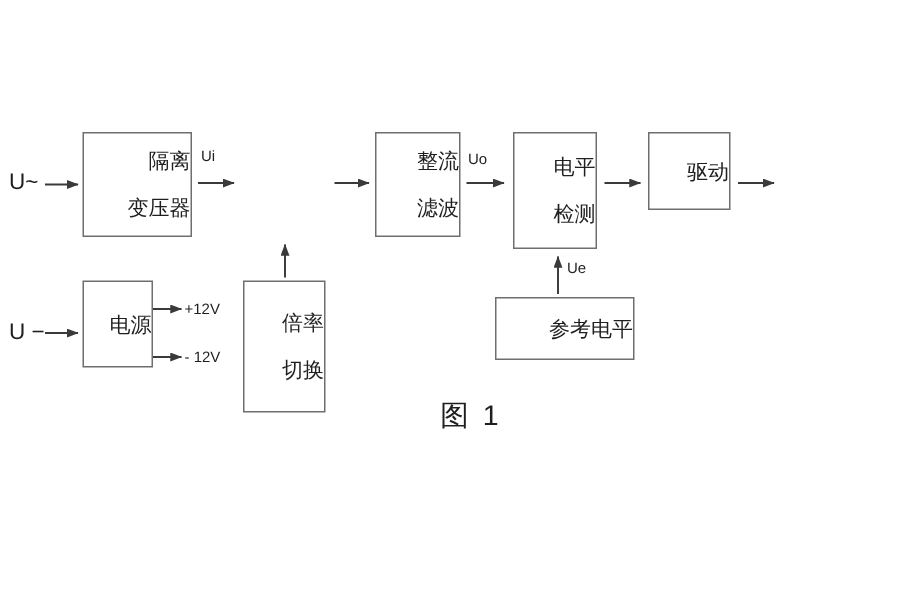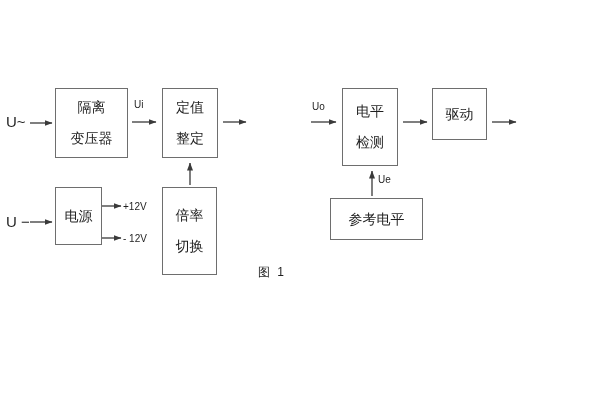--- a/index.html
+++ b/index.html
@@ -18,41 +18,42 @@
   }
   .wires{position:absolute;left:0;top:0;width:600px;height:400px;}
   .wires line{stroke:var(--line);stroke-width:1.3;}
   .wires .head{fill:var(--line);}
   .box{
     position:absolute;
     box-sizing:border-box;
     border:1px solid var(--border);
     background:var(--bg);
     display:flex;flex-direction:column;
-    align-items:center;justify-content:center;
+    align-items:flex-end;justify-content:center;
     color:var(--text);
     font-size:14px;
     text-align:center;
   }
   .box .ln{display:block;line-height:19px;white-space:nowrap;}
   .box .ln + .ln{margin-top:12px;}
   .box.single .ln{line-height:18px;}
   .sig{
     position:absolute;
     color:var(--text);
     font-size:10px;
     line-height:16px;
     white-space:pre;
   }
   .sig.big{font-size:15px;}
   .caption{
     position:absolute;
     left:258px;top:264px;width:112px;
+    text-align:center;
     color:var(--text);
-    font-size:12px;
+    font-size:19px;
     letter-spacing:2px;
   }
 </style>
 </head>
 <body>
 
 <div class="canvas">
 
   <svg class="wires" viewBox="0 0 600 400" aria-hidden="true">
     <defs>
@@ -71,25 +72,25 @@
     <line x1="102" y1="238" x2="121" y2="238" marker-end="url(#arrow)"></line>
     <line x1="190" y1="185" x2="190" y2="163" marker-end="url(#arrow)"></line>
     <line x1="372" y1="196" x2="372" y2="171" marker-end="url(#arrow)"></line>
   </svg>
 
   <div class="box" style="left:55px;top:88px;width:73px;height:70px">
     <span class="ln">隔离</span>
     <span class="ln">变压器</span>
   </div>
 
-  <div class="box" style="left:162px;top:88px;width:56px;height:70px">
-    <span class="ln">定值</span>
-    <span class="ln">整定</span>
+
+  <div class="box" style="left:250px;top:88px;width:57px;height:70px">
+    <span class="ln">整流</span>
+    <span class="ln">滤波</span>
   </div>
-
 
   <div class="box" style="left:342px;top:88px;width:56px;height:78px">
     <span class="ln">电平</span>
     <span class="ln">检测</span>
   </div>
 
   <div class="box single" style="left:432px;top:88px;width:55px;height:52px">
     <span class="ln">驱动</span>
   </div>
 

